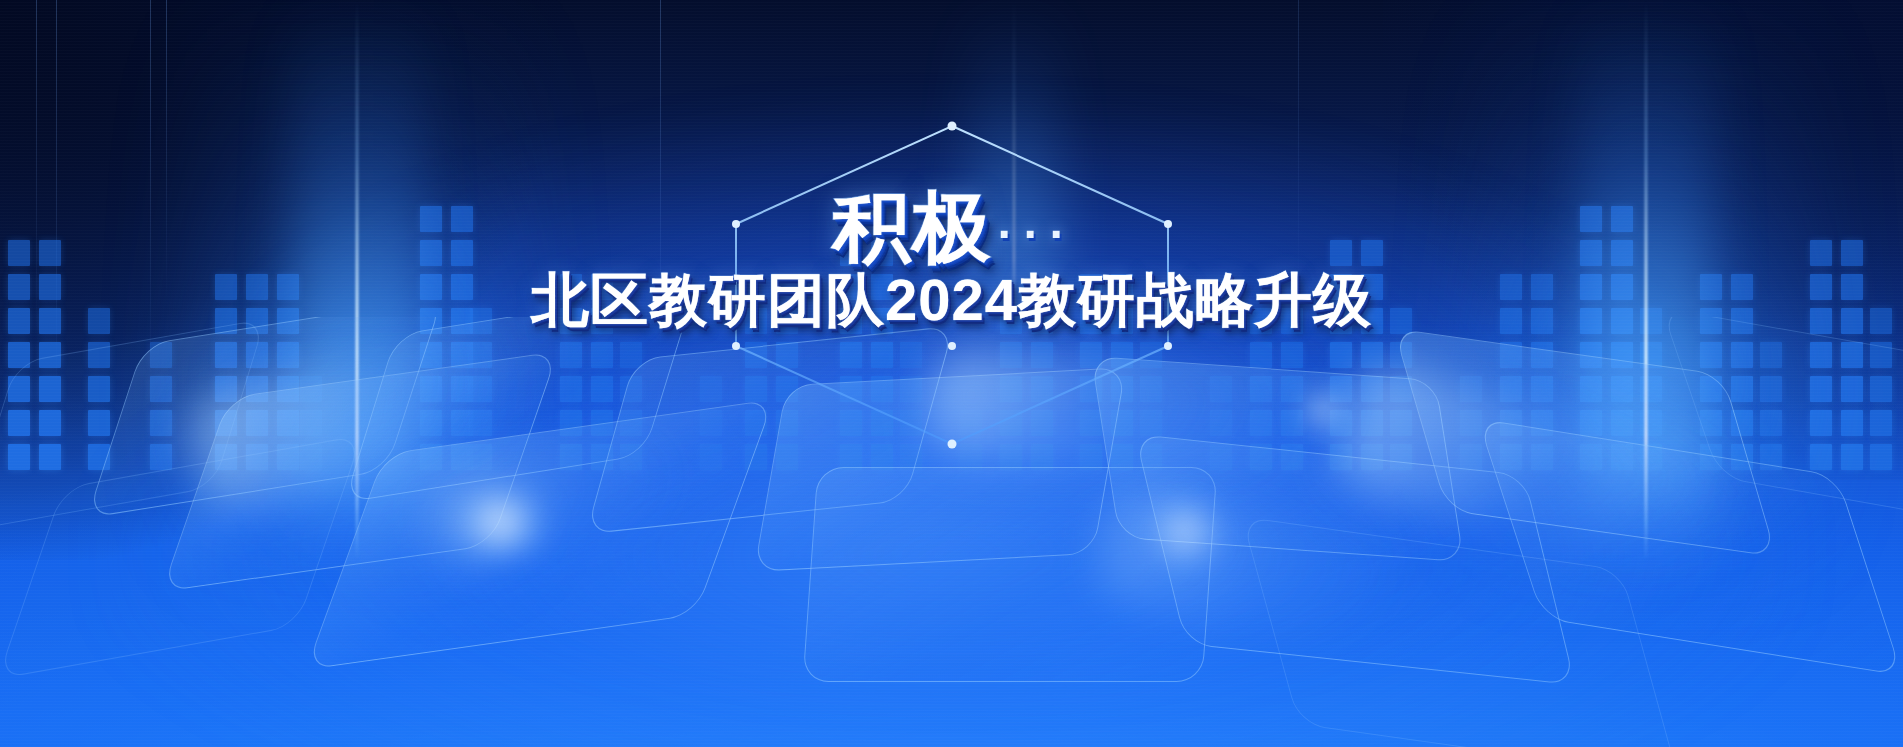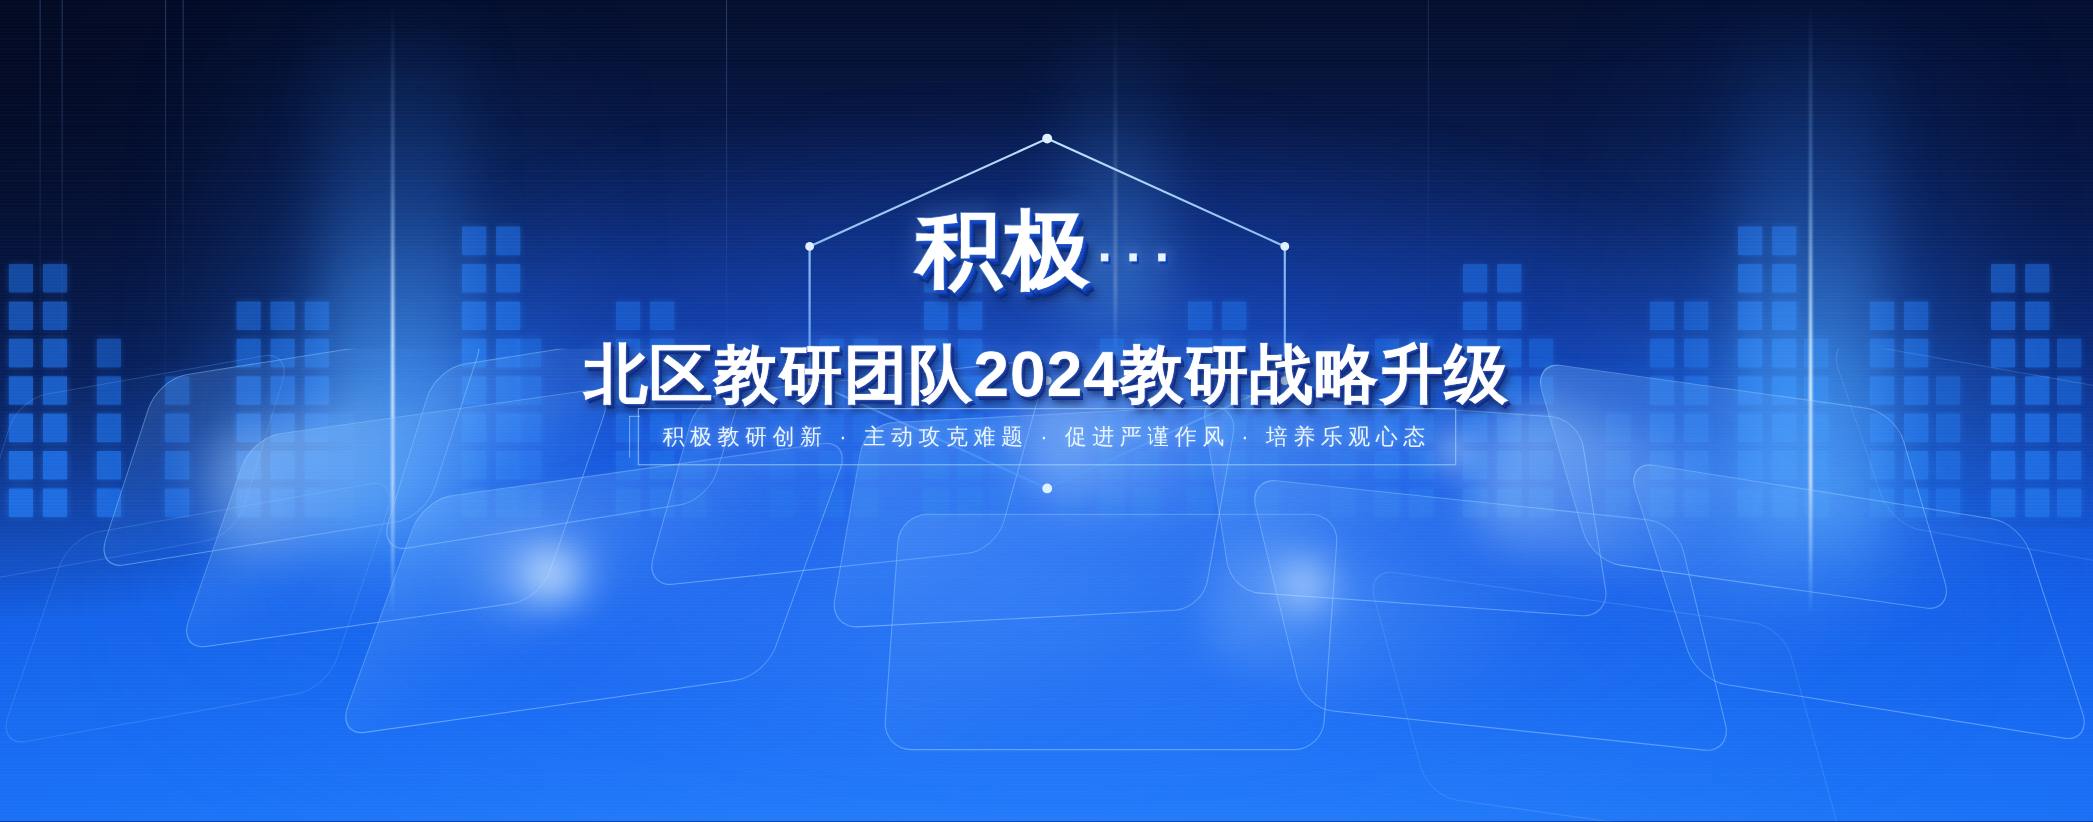--- a/index.html
+++ b/index.html
@@ -144,21 +144,20 @@
     font-size:58px; font-weight:700; letter-spacing:1px;
     color:#ffffff; white-space:nowrap;
     text-shadow:
       0 0 1px #d8e9ff,
       2px 2px 0 #17379c,
       3px 4px 0 #102a80,
       4px 6px 9px rgba(4,16,58,.8),
       0 0 18px rgba(110,175,255,.45);
     -webkit-text-stroke:1px rgba(110,175,255,.35);
     paint-order:stroke fill;
-    margin-top:40px;
   }
 
   .tagline-box{
     position:absolute; left:50%; top:371px; transform:translateX(-50%);
     height:52px; padding:0 22px;
     display:flex; align-items:center; justify-content:center;
     border:1px solid rgba(175,220,255,.65);
     box-shadow:inset 0 0 0 0 transparent, 0 0 14px rgba(110,180,255,.22);
     background:linear-gradient(90deg,rgba(40,110,240,.10),rgba(70,150,255,.06));
   }
@@ -876,20 +875,17 @@
 
     <div class="title-row">
       <span class="title-word">积极</span>
       <span class="title-dot">·</span>
       <span class="title-dot">·</span>
       <span class="title-dot">·</span>
     </div>
 
     <div class="subtitle">北区教研团队2024教研战略升级</div>
 
-    <div class="tagline-box">
-      <span class="tagline">积极教研创新 · 主动攻克难题 · 促进严谨作风 · 培养乐观心态</span>
-    </div>
 
   </div>
 
   <div class="grain"></div>
 </div>
 
 </body></html>

